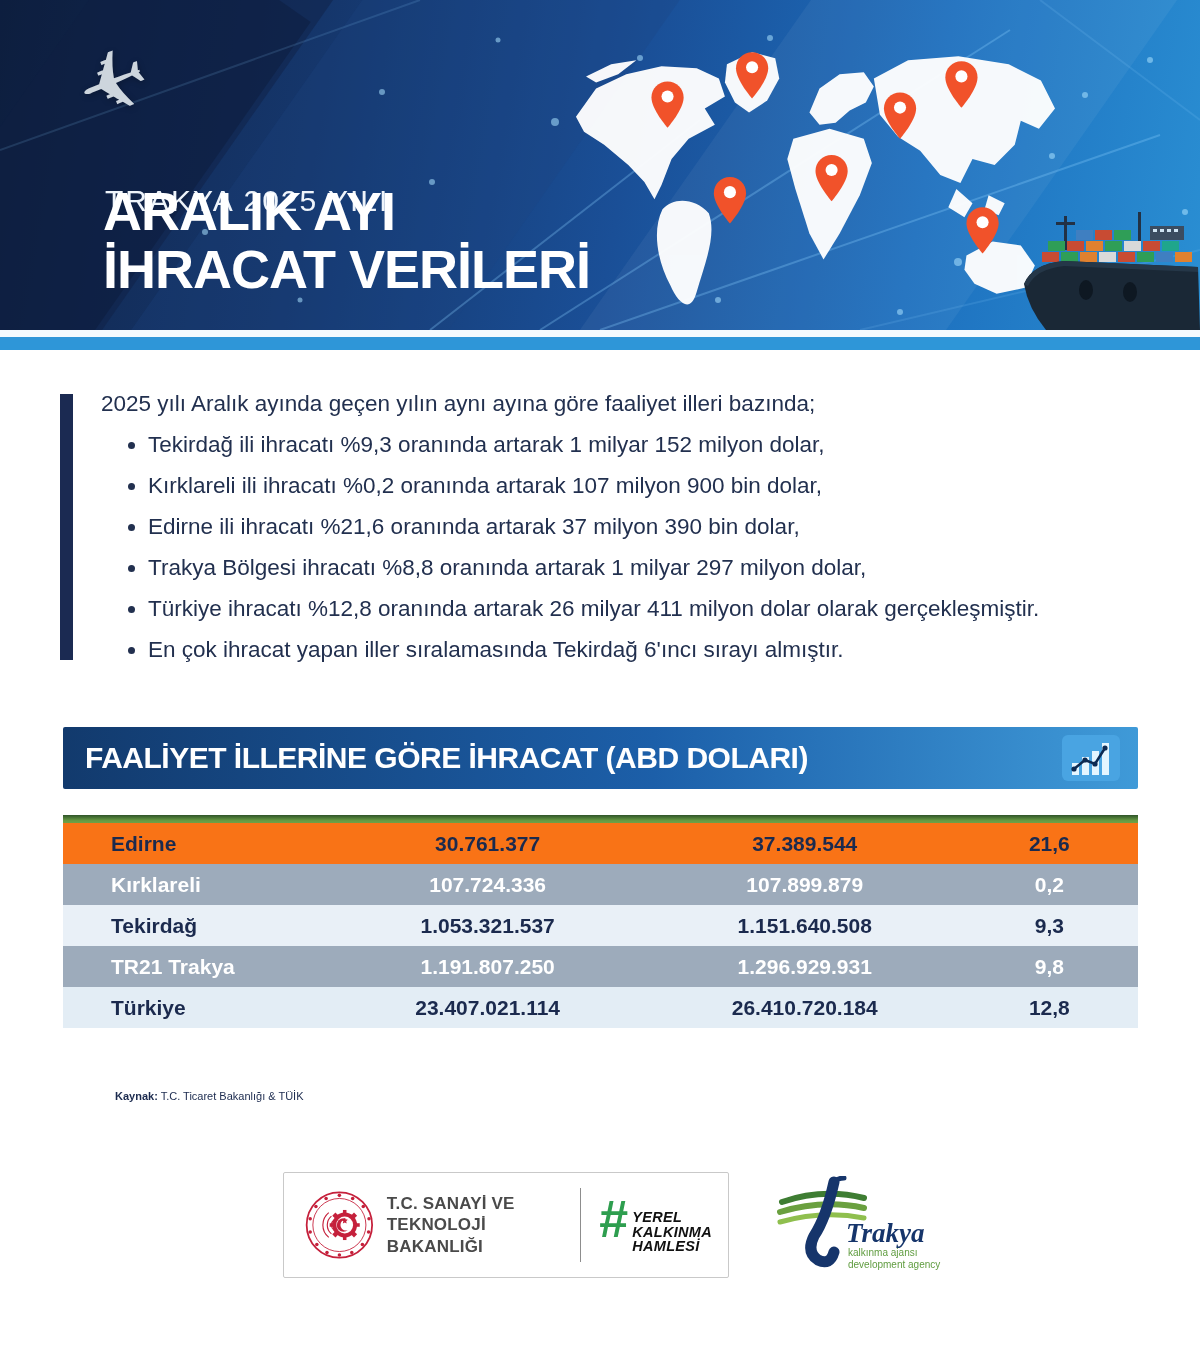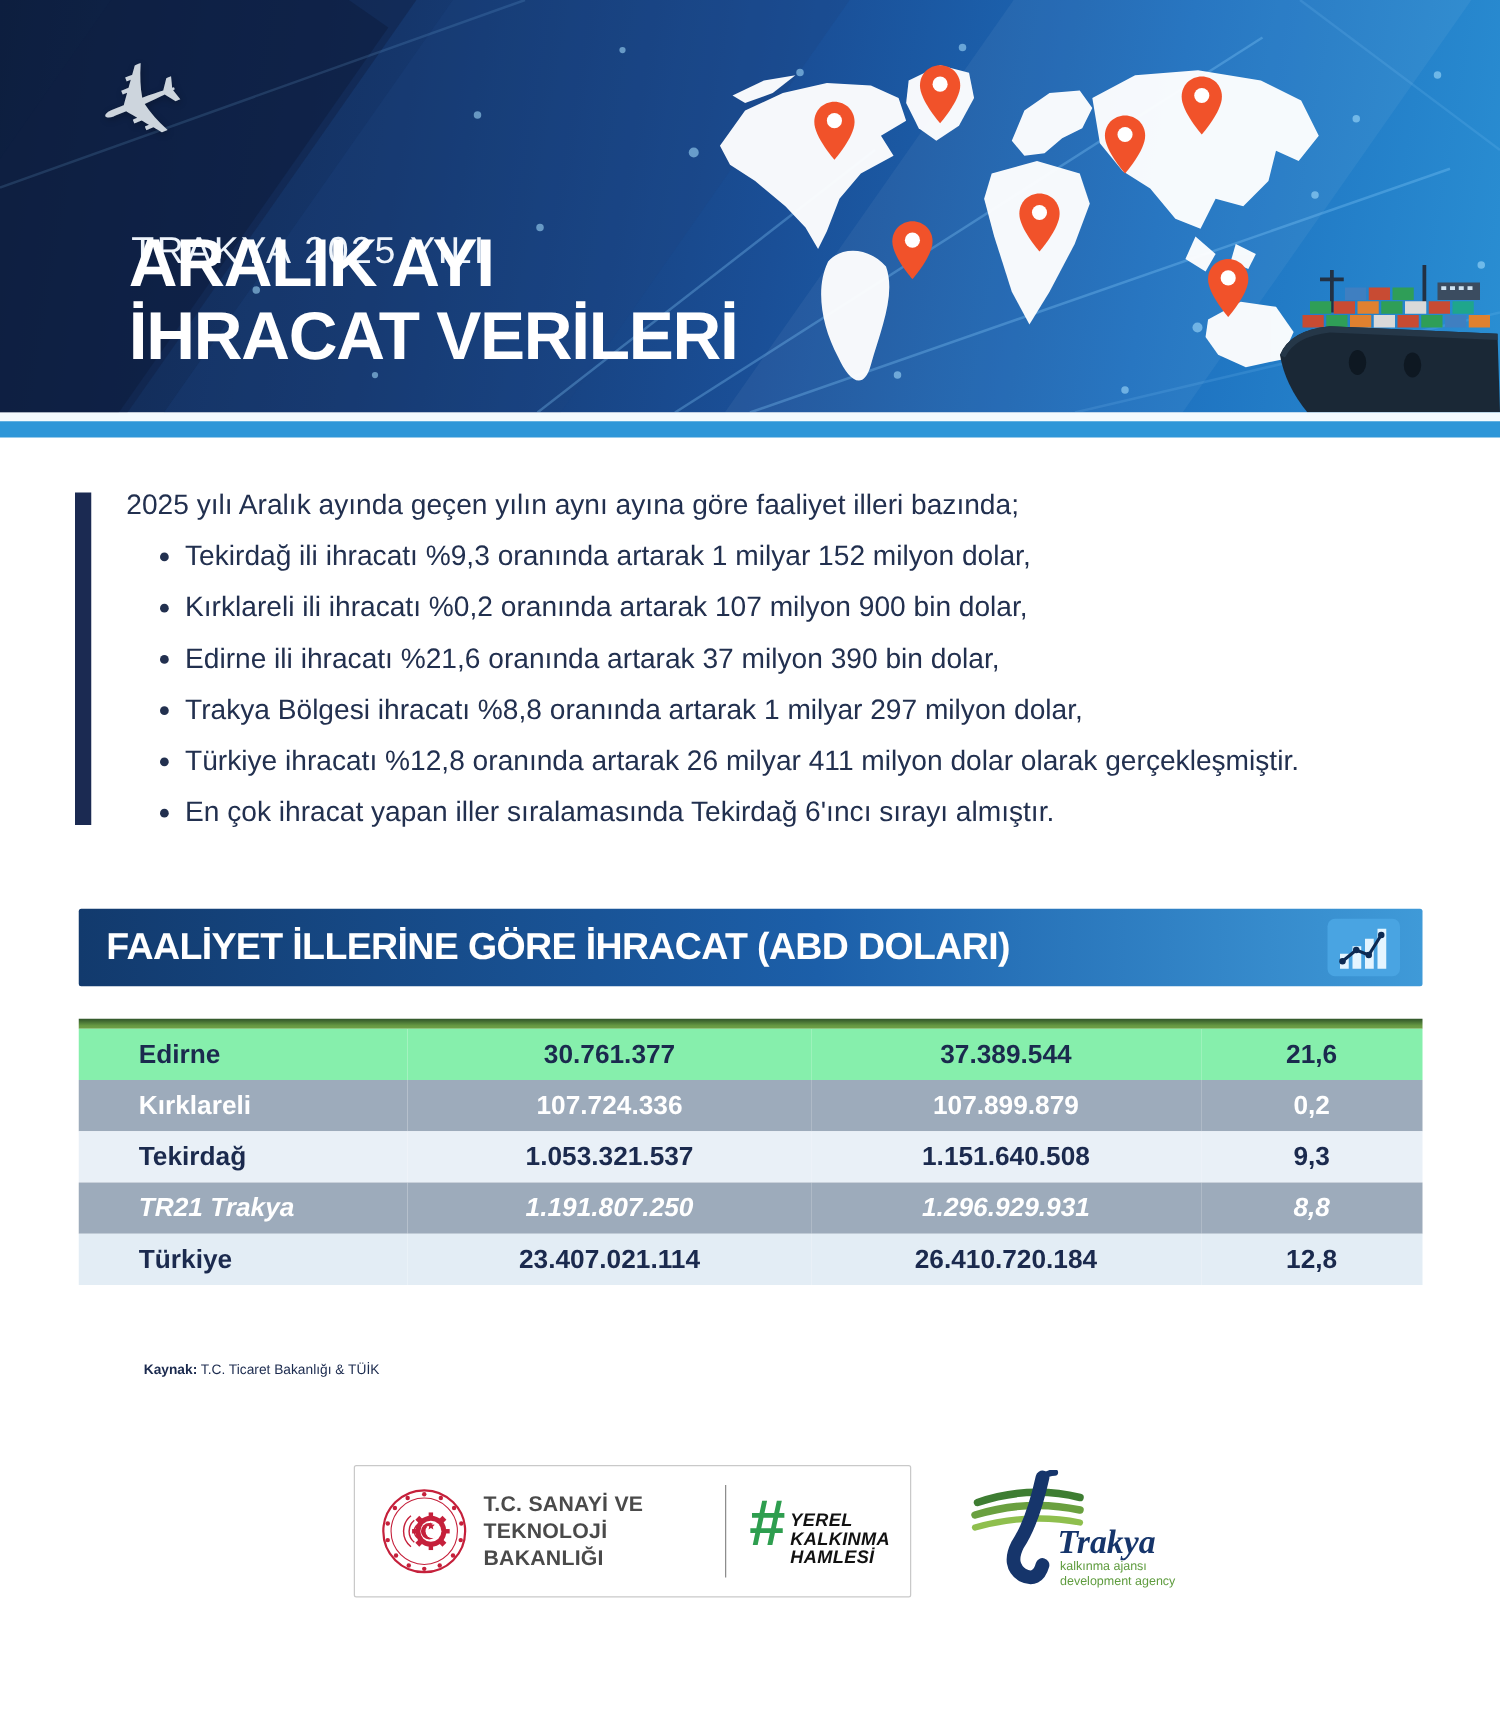--- a/index.html
+++ b/index.html
@@ -45,24 +45,24 @@
   .chart-icon { width:58px; height:46px; background:#49a4e2; border-radius:6px; display:flex; align-items:center; justify-content:center; }
 
   
   .table-wrap { position:absolute; left:63px; top:815px; width:1075px; }
   table { width:100%; border-collapse:collapse; table-layout:fixed; }
   col.c-label { width:24.5%; } col.c-2024 { width:30%; } col.c-2025 { width:29%; } col.c-chg { width:16.5%; }
   thead th { background:#0d2342; color:#ffffff; height:43px; font-size:21px; font-weight:700; letter-spacing:.3px; }
   .strip-row td { height:8px; padding:0; background:linear-gradient(180deg,#2f5429 0%,#679a43 70%,#6fa148 100%); }
   tbody td { height:41px; font-size:21px; font-weight:700; text-align:center; }
   td.lbl, th.lbl { text-align:left; padding-left:48px; }
-  tr.r1 { background:#86efac; color:#1b2a4e; }
+  tr.r1 { background:#f97316; color:#1b2a4e; }
   tr.r2 { background:#9dabbb; color:#ffffff; }
   tr.r3 { background:#e9f0f7; color:#1b2a4e; }
-  tr.r4 { background:#9dabbb; color:#ffffff;font-style:italic; }
+  tr.r4 { background:#9dabbb; color:#ffffff; }
   tr.r5 { background:#e3edf5; color:#1b2a4e; }
 
   
   .source { position:absolute; left:115px; top:1090px; font-size:11px; color:#1b2a4e; }
   .source b { font-weight:700; }
 
   
   .logo-box { position:absolute; left:283px; top:1172px; width:446px; height:106px; background:#ffffff;
               border:1.5px solid #c9c9c9; border-radius:2px; display:flex; align-items:center; padding:0 16px 0 20px; }
   .ministry-text { margin-left:12px; color:#4a4a4a; font-size:17px; font-weight:700; letter-spacing:.2px; line-height:1.25; }
@@ -272,21 +272,21 @@
         <tr class="r3">
           <td class="lbl">Tekirdağ</td>
           <td>1.053.321.537</td>
           <td>1.151.640.508</td>
           <td>9,3</td>
         </tr>
         <tr class="r4">
           <td class="lbl">TR21 Trakya</td>
           <td>1.191.807.250</td>
           <td>1.296.929.931</td>
-          <td>8,8</td>
+          <td>9,8</td>
         </tr>
         <tr class="r5">
           <td class="lbl">Türkiye</td>
           <td>23.407.021.114</td>
           <td>26.410.720.184</td>
           <td>12,8</td>
         </tr>
       </tbody>
     </table>
   </div>

